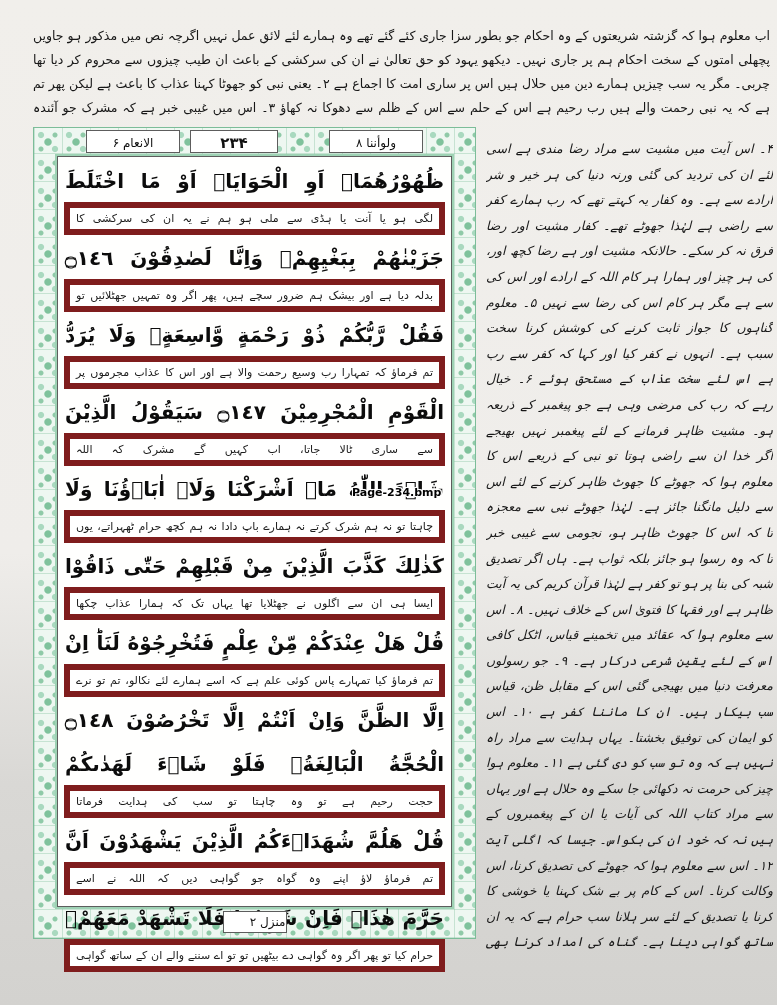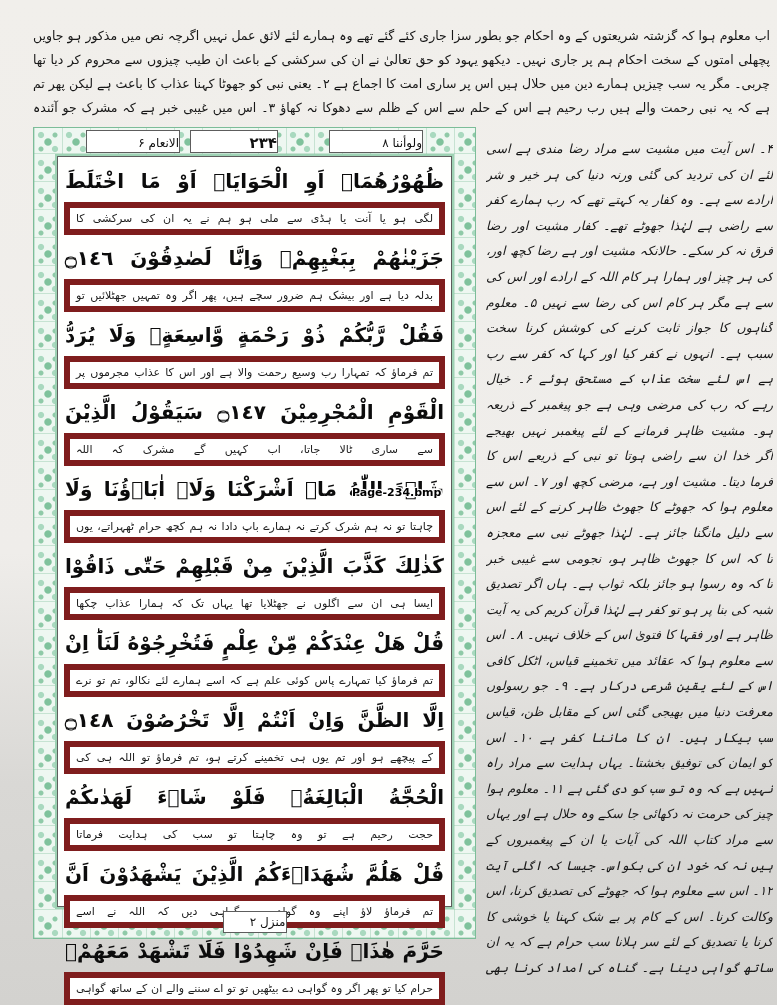--- a/index.html
+++ b/index.html
@@ -38,21 +38,21 @@
   }
   .frame-inner{
     position:absolute;left:23px;right:23px;top:28px;bottom:31px;
     background:#fffffe;border:1px solid #5d5d5d;
     box-shadow:0 0 0 2px #9ed2b4;
     padding:3px 5px 0 5px;box-sizing:border-box;
   }
   .hdr-box{
     position:absolute;top:2px;height:23px;line-height:25px;
     background:#ffffff;border:1px solid #5d5d5d;
-    font-size:12px;color:#111;text-align:right;overflow:hidden;
+    font-size:12px;color:#111;text-align:center;overflow:hidden;
     box-sizing:border-box;
   }
   .hdr-juz{right:52px;width:94px;}
   .hdr-page{right:197px;width:88px;font-size:15px;font-weight:bold;letter-spacing:2px;}
   .hdr-surah{left:52px;width:94px;}
 
   .verse-row{margin-bottom:2px;}
   .arabic-line{
     direction:rtl;height:42px;line-height:42px;overflow:hidden;
     font-size:20px;font-weight:bold;color:#0c0c0c;letter-spacing:-0.5px;
@@ -142,21 +142,20 @@
           <div class="urdu-box">ایسا ہی ان سے اگلوں نے جھٹلایا تھا یہاں تک کہ ہمارا عذاب چکھا</div>
         </div>
 
         <div class="verse-row">
           <div class="arabic-line">قُلْ هَلْ عِنْدَكُمْ مِّنْ عِلْمٍ فَتُخْرِجُوْهُ لَنَاؕ اِنْ تَتَّبِعُوْنَ</div>
           <div class="urdu-box">تم فرماؤ کیا تمہارے پاس کوئی علم ہے کہ اسے ہمارے لئے نکالو، تم تو نرے گمان</div>
         </div>
 
         <div class="verse-row">
           <div class="arabic-line">اِلَّا الظَّنَّ وَاِنْ اَنْتُمْ اِلَّا تَخْرُصُوْنَ ۝١٤٨ قُلْ فَلِلّٰهِ</div>
-          <div class="urdu-box">کے پیچھے ہو اور تم یوں ہی تخمینے کرتے ہو، تم فرماؤ تو اللہ ہی کی</div>
         </div>
 
         <div class="verse-row">
           <div class="arabic-line">الْحُجَّةُ الْبَالِغَةُۚ فَلَوْ شَاۤءَ لَهَدٰىكُمْ اَجْمَعِيْنَ ۝١٤٩</div>
           <div class="urdu-box">حجت رحیم ہے تو وہ چاہتا تو سب کی ہدایت فرماتا</div>
         </div>
 
         <div class="verse-row">
           <div class="arabic-line">قُلْ هَلُمَّ شُهَدَاۤءَكُمُ الَّذِيْنَ يَشْهَدُوْنَ اَنَّ اللّٰهَ</div>
           <div class="urdu-box">تم فرماؤ لاؤ اپنے وہ گواہ جو گواہی دیں کہ اللہ نے اسے</div>
@@ -178,21 +177,20 @@
       <div class="side-line">سے راضی ہے لہٰذا جھوٹے تھے۔ کفار مشیت اور رضا میں</div>
       <div class="side-line">فرق نہ کر سکے۔ حالانکہ مشیت اور ہے رضا کچھ اور، دنیا</div>
       <div class="side-line">کی ہر چیز اور ہمارا ہر کام اللہ کے ارادے اور اس کی مشیت</div>
       <div class="side-line">سے ہے مگر ہر کام اس کی رضا سے نہیں ۵۔ معلوم ہوا کہ</div>
       <div class="side-line">گناہوں کا جواز ثابت کرنے کی کوشش کرنا سخت عذاب کا</div>
       <div class="side-line">سبب ہے۔ انہوں نے کفر کیا اور کہا کہ کفر سے رب راضی</div>
       <div class="side-line">ہے اس لئے سخت عذاب کے مستحق ہوئے ۶۔ خیال</div>
       <div class="side-line">رہے کہ رب کی مرضی وہی ہے جو پیغمبر کے ذریعہ معلوم</div>
       <div class="side-line">ہو۔ مشیت ظاہر فرمانے کے لئے پیغمبر نہیں بھیجے جاتے۔</div>
       <div class="side-line">اگر خدا ان سے راضی ہوتا تو نبی کے ذریعے اس کا اعلان</div>
-      <div class="side-line">فرما دیتا۔ مشیت اور ہے، مرضی کچھ اور ۷۔ اس سے</div>
       <div class="side-line">معلوم ہوا کہ جھوٹے کا جھوٹ ظاہر کرنے کے لئے اس</div>
       <div class="side-line">سے دلیل مانگنا جائز ہے۔ لہٰذا جھوٹے نبی سے معجزہ مانگنا</div>
       <div class="side-line">تا کہ اس کا جھوٹ ظاہر ہو، نجومی سے غیبی خبر پوچھنا</div>
       <div class="side-line">تا کہ وہ رسوا ہو جائز بلکہ ثواب ہے۔ ہاں اگر تصدیق یا</div>
       <div class="side-line">شبہ کی بنا پر ہو تو کفر ہے لہٰذا قرآن کریم کی یہ آیت بالکل</div>
       <div class="side-line">ظاہر ہے اور فقہا کا فتویٰ اس کے خلاف نہیں۔ ۸۔ اس</div>
       <div class="side-line">سے معلوم ہوا کہ عقائد میں تخمینے قیاس، اٹکل کافی نہیں۔</div>
       <div class="side-line">اس کے لئے یقین شرعی درکار ہے۔ ۹۔ جو رسولوں کی</div>
       <div class="side-line">معرفت دنیا میں بھیجی گئی اس کے مقابل ظن، قیاس گمان،</div>
       <div class="side-line">سب بیکار ہیں۔ ان کا ماننا کفر ہے ۱۰۔ اس طرح کہ تم سب</div>

